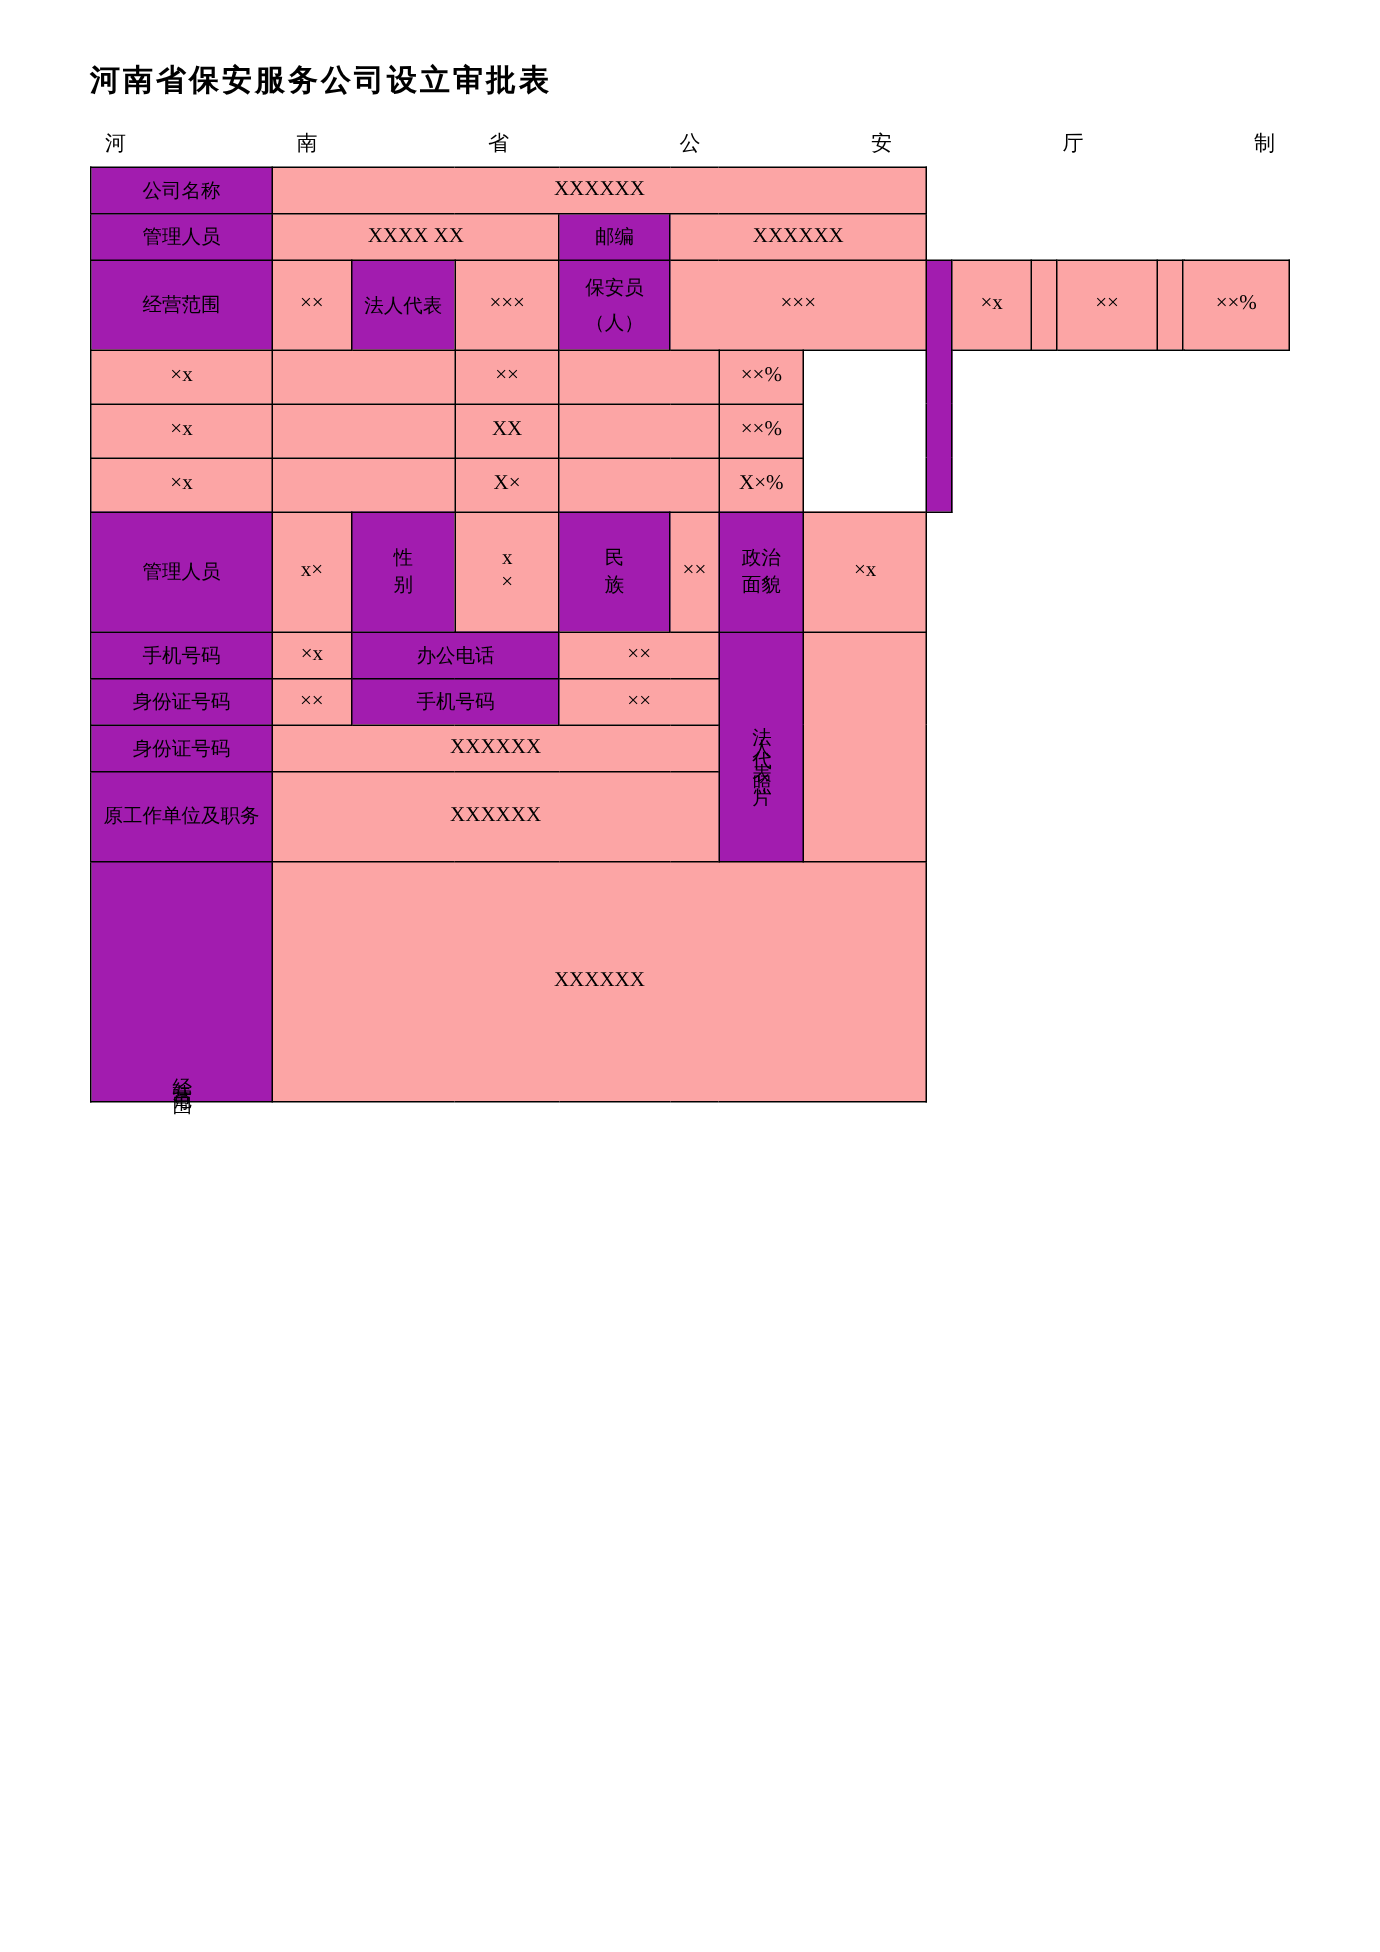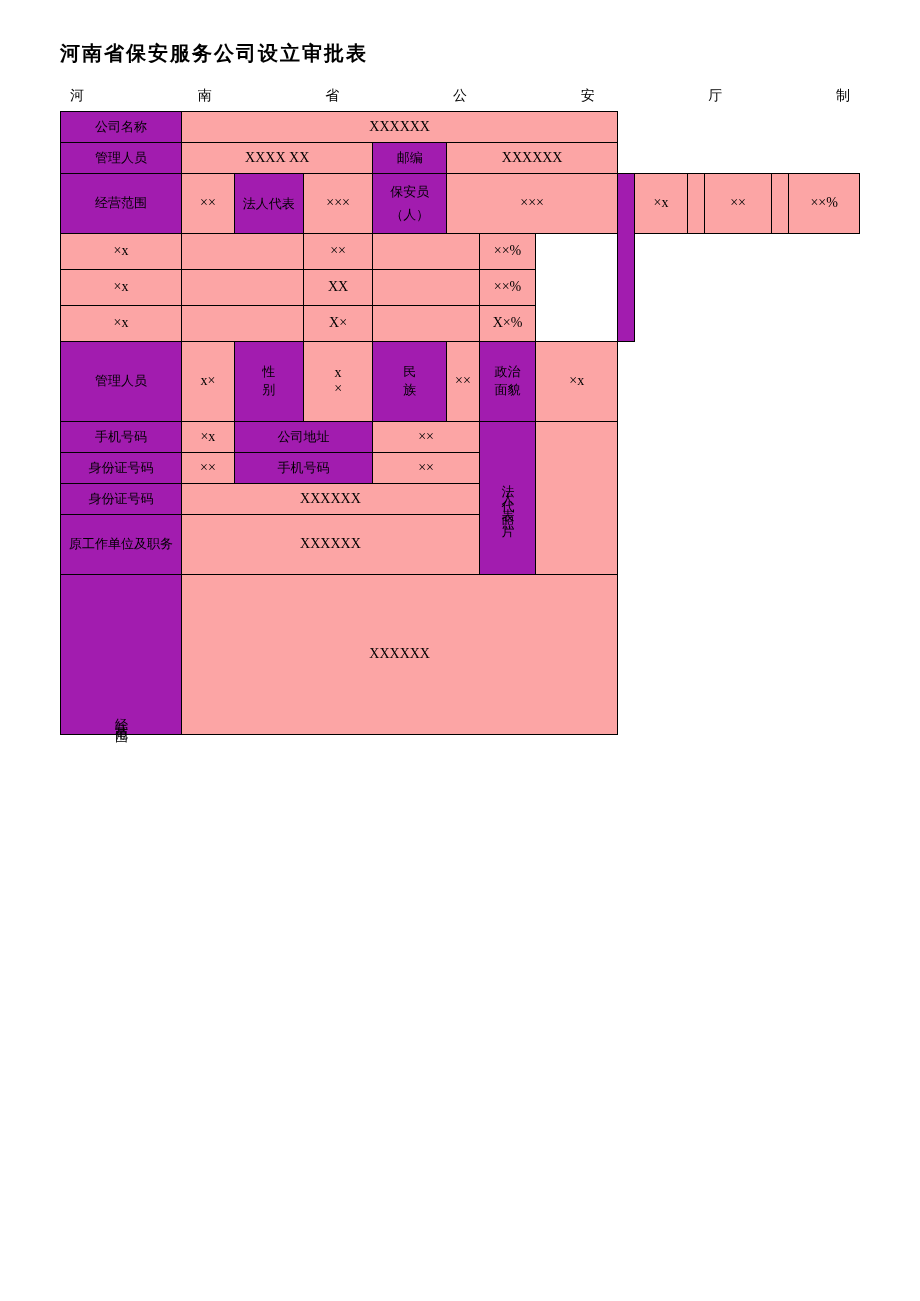--- a/index.html
+++ b/index.html
@@ -150,21 +150,21 @@
     <td class="value-cell">××</td>
     <td class="label-cell" style="width:60px;">
       政治<br>面貌
     </td>
     <td class="value-cell">×x</td>
   </tr>
 
   <tr>
     <td class="label-cell">手机号码</td>
     <td class="value-cell">×x</td>
-    <td class="label-cell" colspan="2">公司地址</td>
+    <td class="label-cell" colspan="2">办公电话</td>
     <td colspan="2" class="value-cell">××</td>
     <td class="label-cell" rowspan="4" style="vertical-align:middle; writing-mode:vertical-lr; text-orientation:upright; letter-spacing:8px; width:60px;">法人代表照片</td>
     <td rowspan="4" class="value-cell" style="width:100px;"></td>
   </tr>
 
   <tr>
     <td class="label-cell">身份证号码</td>
     <td class="value-cell">××</td>
     <td class="label-cell" colspan="2">手机号码</td>
     <td colspan="2" class="value-cell">××</td>

